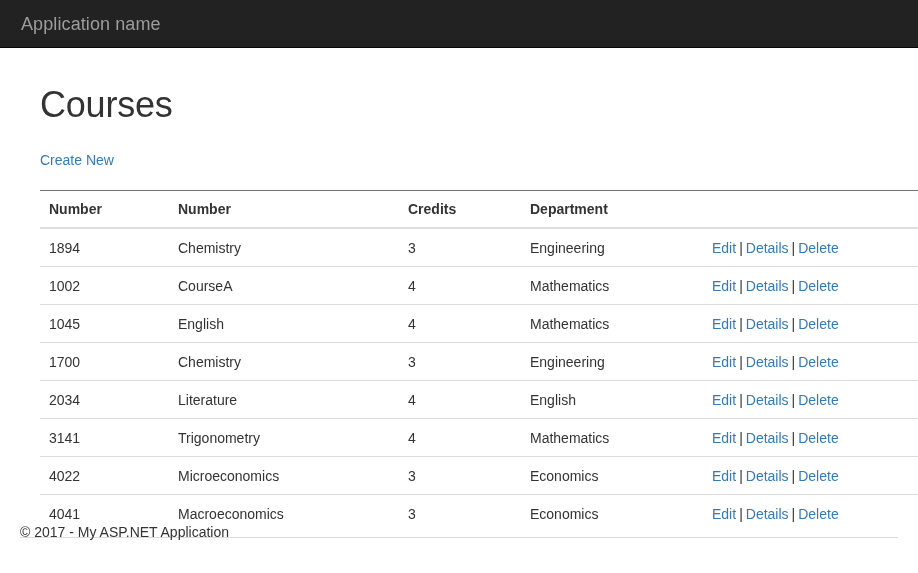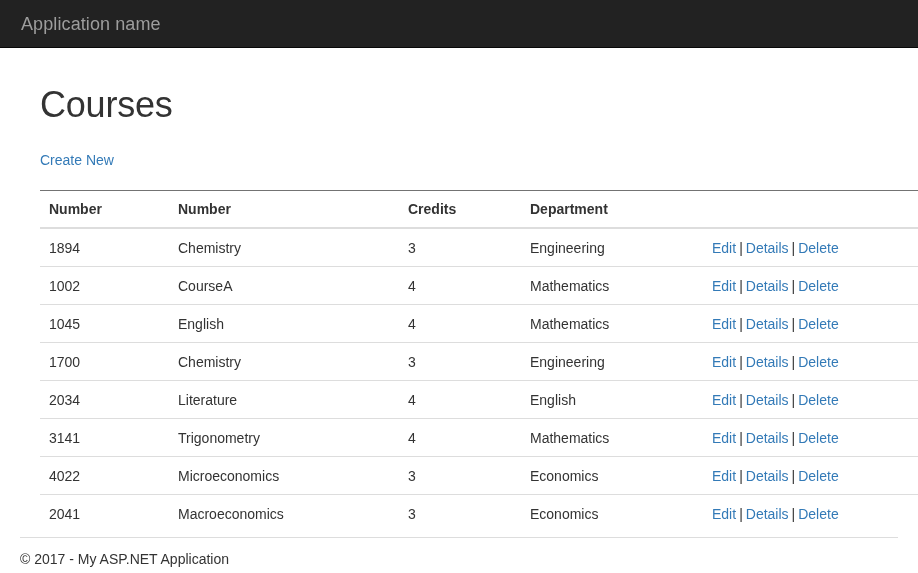--- a/index.html
+++ b/index.html
@@ -103,21 +103,21 @@
     margin: 0;
     border: 0;
     border-top: 1px solid #dddddd;
     position: absolute;
     top: 537px;
     left: 20px;
     width: 878px;
   }
   .footer {
     position: absolute;
-    top: 549px;
+    top: 522px;
     left: 20px;
     font-size: 14px;
     line-height: 20px;
     color: #333333;
   }
 </style>
 </head>
 <body>
 
 <div class="navbar">
@@ -193,21 +193,21 @@
           <td class="actions"><a class="link" href="#">Edit</a><span class="sep">|</span><a class="link" href="#">Details</a><span class="sep">|</span><a class="link" href="#">Delete</a></td>
         </tr>
         <tr>
           <td>4022</td>
           <td>Microeconomics</td>
           <td>3</td>
           <td>Economics</td>
           <td class="actions"><a class="link" href="#">Edit</a><span class="sep">|</span><a class="link" href="#">Details</a><span class="sep">|</span><a class="link" href="#">Delete</a></td>
         </tr>
         <tr>
-          <td>2041</td>
+          <td>4041</td>
           <td>Macroeconomics</td>
           <td>3</td>
           <td>Economics</td>
           <td class="actions"><a class="link" href="#">Edit</a><span class="sep">|</span><a class="link" href="#">Details</a><span class="sep">|</span><a class="link" href="#">Delete</a></td>
         </tr>
       </tbody>
   </table>
 
 </div>
 

